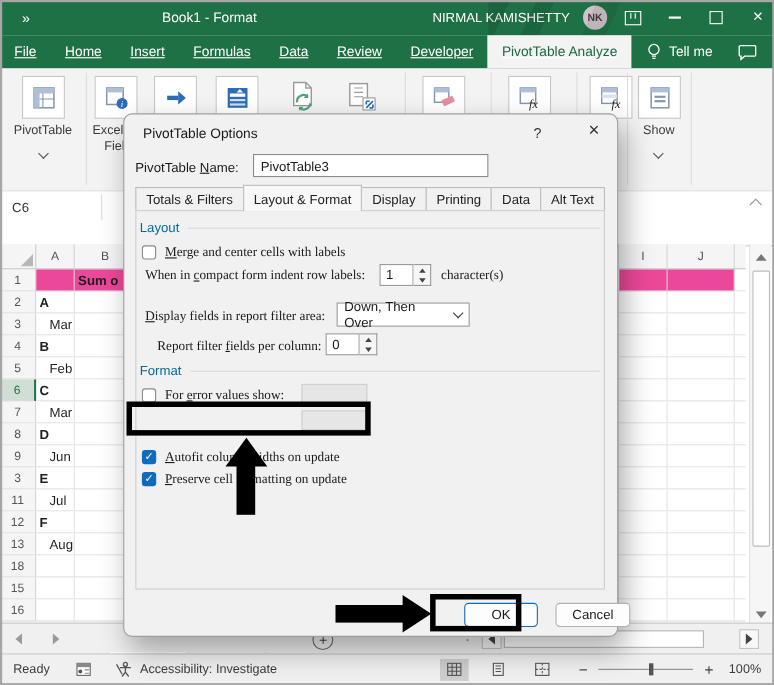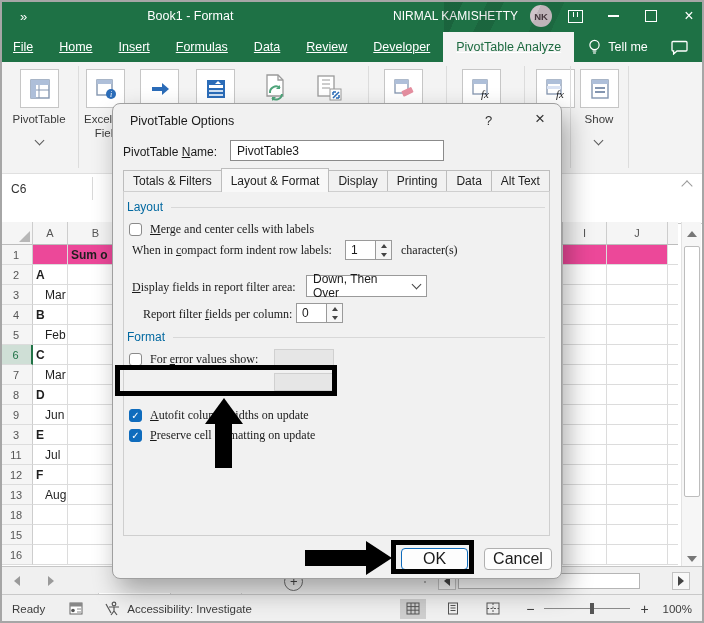--- a/index.html
+++ b/index.html
@@ -124,21 +124,21 @@
   .spin .val{width:31px;background:#fff;border:1px solid #9a9a9a;box-sizing:border-box;display:flex;align-items:center;padding-left:5px;}
   .spin .btns{width:16px;border:1px solid #9a9a9a;border-left:none;box-sizing:border-box;display:flex;flex-direction:column;background:#f6f6f6;}
   .spin .btns i{flex:1;display:flex;align-items:center;justify-content:center;}
   .sarr-u{width:0;height:0;border-left:3.5px solid transparent;border-right:3.5px solid transparent;border-bottom:4px solid #444;}
   .sarr-d{width:0;height:0;border-left:3.5px solid transparent;border-right:3.5px solid transparent;border-top:4px solid #444;}
   .dd{height:22px;background:#fff;border:1px solid #9a9a9a;box-sizing:border-box;display:flex;align-items:center;padding:0 6px;gap:8px;}
   .dd .chev{border-color:#444;margin-top:-3px;}
   .dis-input{width:60px;height:18px;background:#e6e6e6;border:1px solid #d0d0d0;box-sizing:border-box;}
   .focus-dotted{outline:1px dotted #555;outline-offset:1px;}
   .btn{position:absolute;height:22px;box-sizing:border-box;background:#fdfdfd;border:1px solid #b0b0b0;border-radius:4px;
-    display:flex;align-items:center;justify-content:center;font-size:16px;}
+    display:flex;align-items:center;justify-content:center;font-size:12px;margin-left:21px;}
   .btn.default{border:1px solid #0F6CBD;}
 
   
   .ann{position:absolute;z-index:20;pointer-events:none;}
   .ann-box{border:5px solid #000;box-sizing:border-box;}
   .arrow-up-head{width:0;height:0;border-left:19px solid transparent;border-right:19px solid transparent;border-bottom:26px solid #000;}
   .arrow-up-shaft{background:#000;}
   .arrow-r-head{width:0;height:0;border-top:17px solid transparent;border-bottom:17px solid transparent;border-left:26px solid #000;}
   .arrow-r-shaft{background:#000;}
 

